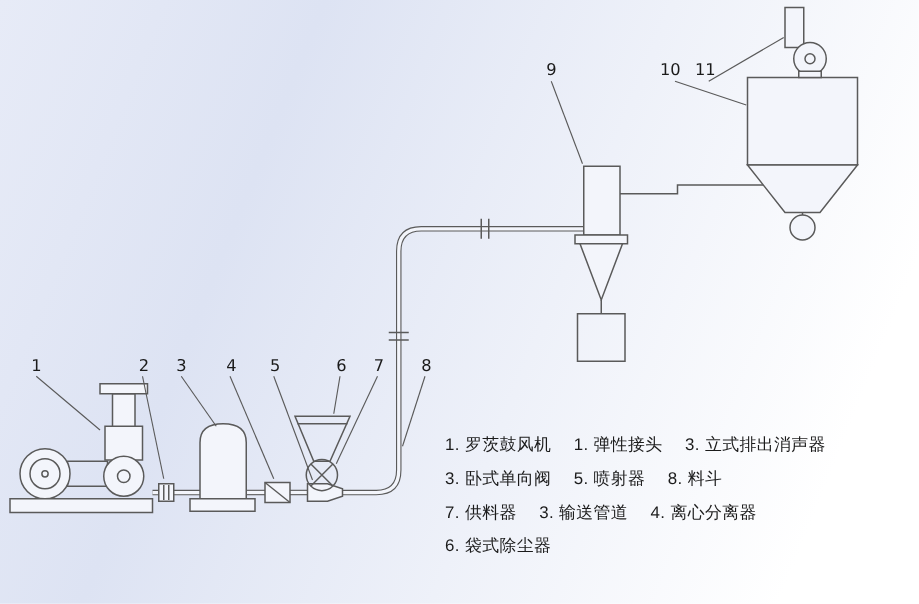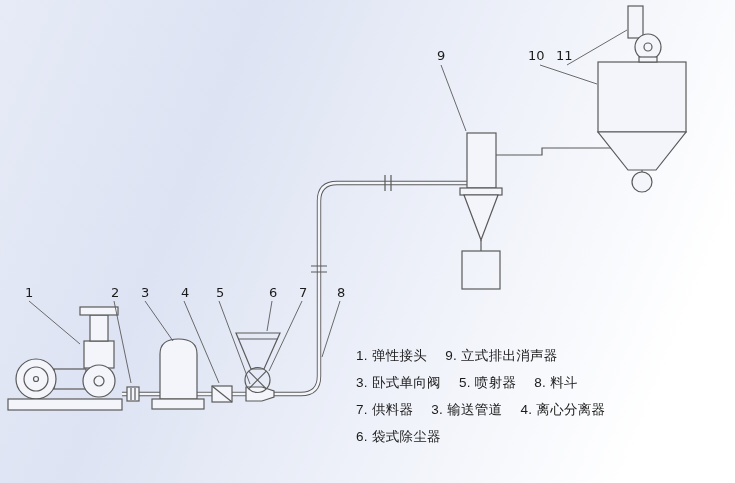--- a/index.html
+++ b/index.html
@@ -133,22 +133,23 @@
       <text class="num" x="299" y="297">7</text>
       <text class="num" x="337" y="297">8</text>
       <text class="num" x="437" y="60">9</text>
       <text class="num" x="528" y="60">10</text>
       <text class="num" x="556" y="60">11</text>
     </g>
   </svg>
 
   <div class="legend">
     <div class="row">
+      <span>1. 罗茨鼓风机</span>
       <span>1. 弹性接头</span>
-      <span>9. 立式排出消声器</span>
+      <span>3. 立式排出消声器</span>
     </div>
     <div class="row">
       <span>3. 卧式单向阀</span>
       <span>5. 喷射器</span>
       <span>8. 料斗</span>
     </div>
     <div class="row">
       <span>7. 供料器</span>
       <span>3. 输送管道</span>
       <span>4. 离心分离器</span>

